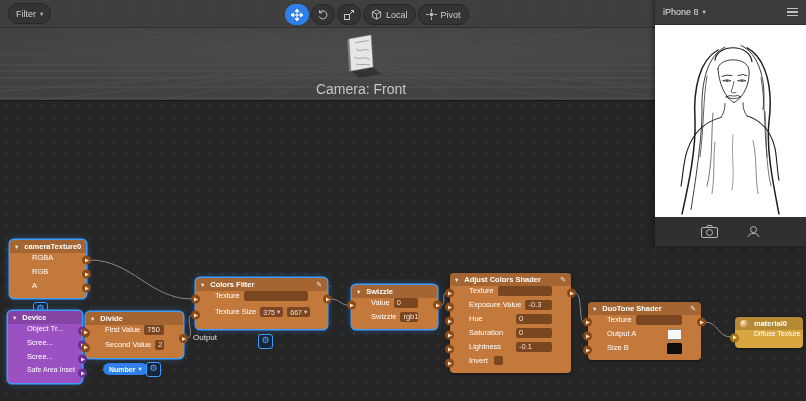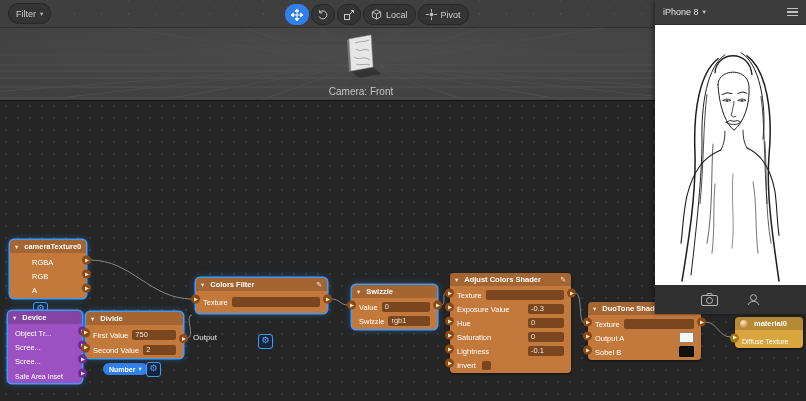--- a/index.html
+++ b/index.html
@@ -25,39 +25,39 @@
   .tb-btn.icon-only{padding:0 5px}
   .filter-wrap{margin-left:8px}
   .tb-center{position:absolute;left:285px;top:4px;display:flex;gap:2px}
   .caret{font-size:6.5px;opacity:.85}
   
   .viewport{
     position:absolute;left:0;top:27px;width:806px;height:73px;z-index:2;
     background:radial-gradient(ellipse at 45% 35%, #4b4b4b, #404040 80%);
     border-bottom:1px solid #161616;
   }
-  .cam-label{position:absolute;bottom:3px;left:0;width:722px;text-align:center;font-size:10px;color:#c6c6c6}
+  .cam-label{position:absolute;bottom:3px;left:0;width:722px;text-align:center;font-size:14px;color:#c6c6c6}
   
   .editor{
     position:absolute;left:0;top:100px;width:806px;height:301px;z-index:1;
     background:#252525;
     background-image:radial-gradient(#363636 0.9px,transparent 1.2px);
     background-size:12px 12px;
   }
   .wires{position:absolute;left:0;top:0;pointer-events:none}
   
   .node{position:absolute;border-radius:4px;color:#fff;box-shadow:0 1px 3px rgba(0,0,0,.55);padding-bottom:3px}
   .node.sel{box-shadow:0 0 0 1.5px #3f9bff,0 0 8px rgba(63,155,255,.45)}
   .orange{background:#c4793c}
   .purple{background:#9c51c2}
   .yellow{background:#d9a53e}
   .hd{display:flex;align-items:center;gap:6px;padding:0 5px;font-weight:bold;font-size:7.5px;height:13px;
       border-radius:4px 4px 0 0;background:rgba(0,0,0,.16);white-space:nowrap}
   .hd .pencil{margin-left:auto;font-size:7px;opacity:.85;font-weight:normal}
-  .row{display:flex;align-items:flex-end;gap:4px;padding:0 7px;height:14px;font-size:7.5px;position:relative;white-space:nowrap}
+  .row{display:flex;align-items:flex-start;gap:4px;padding:0 19px;height:14px;font-size:7.5px;position:relative;white-space:nowrap}
   .row.tall{height:16px}
   .field{background:rgba(46,20,3,.5);border-radius:2px;color:#f3e3d3;font-size:7.5px;padding:0 3px;height:10px;line-height:10px;overflow:hidden}
   .slot{background:rgba(46,20,3,.5);border-radius:2px;height:10px;flex:1}
   .dropfield{display:flex;align-items:center;justify-content:space-between;background:rgba(46,20,3,.5);
              border-radius:2px;height:10px;font-size:7px;padding:0 3px;color:#f3e3d3;gap:2px}
   .grow{flex:1}
   .port{position:absolute;top:50%;transform:translateY(-50%);width:9px;height:9px;border-radius:50%;
         display:flex;align-items:center;justify-content:center;z-index:2}
   .port.in{left:-5px}.port.out{right:-5px}
   .port .tri{width:0;height:0;border-left:4px solid #ffe2c4;border-top:2.5px solid transparent;border-bottom:2.5px solid transparent;margin-left:1px}
@@ -69,21 +69,21 @@
   .swatch-a{background:#f7f7f7}.swatch-b{background:#101010}
   .checkbox{width:9px;height:9px;border-radius:2px;background:rgba(46,20,3,.5);margin-left:2px}
   .ball{width:8px;height:8px;border-radius:50%;background:radial-gradient(circle at 35% 30%, #ffe9c2, #b06a14)}
   
   .gear{position:absolute;width:13px;height:13px;border:1px solid #3f9bff;border-radius:3px;color:#57a7ff;
         font-size:9px;line-height:11px;text-align:center;background:rgba(18,38,66,.75)}
   .pill{position:absolute;background:#2f80ec;color:#fff;font-size:7px;border-radius:7px;height:12px;
         padding:0 6px;display:flex;align-items:center;gap:3px;font-weight:bold}
   .float-label{position:absolute;font-size:8px;color:#e6e6e6}
   
-  .panel{position:absolute;left:655px;top:0;width:151px;height:314px;z-index:10;display:flex;flex-direction:column;
+  .panel{position:absolute;left:655px;top:0;width:151px;height:246px;z-index:10;display:flex;flex-direction:column;
          background:#353535;box-shadow:-2px 0 4px rgba(0,0,0,.35)}
   .panel-hd{height:24px;display:flex;align-items:center;padding:0 8px;gap:4px;background:#3c3c3c;
             font-size:9px;color:#e2e2e2;border-bottom:1px solid #2c2c2c}
   .burger{margin-left:auto;display:flex;flex-direction:column;gap:2px;padding:3px 0}
   .burger div{width:11px;height:1.5px;background:#c2c2c2}
   .panel-img{flex:1;background:#fff;position:relative;overflow:hidden}
   .panel-ft{height:29px;background:#303030;display:flex;align-items:center;justify-content:center;gap:28px}
 </style>
 </head>
 <body>
@@ -288,20 +288,34 @@
     <div class="row tall">
       <span class="port o in">
           <span class="tri"></span>
         </span>
       <span>Texture</span>
       <span class="slot"></span>
       <span class="port o out">
           <span class="tri"></span>
         </span>
     </div>
+    <div class="row tall">
+      <span class="port o in">
+          <span class="tri"></span>
+        </span>
+      <span>Texture Size</span>
+      <span class="dropfield" style="width:32px">
+        <span>375</span>
+        <span class="caret">▾</span>
+      </span>
+      <span class="dropfield" style="width:32px">
+        <span>667</span>
+        <span class="caret">▾</span>
+      </span>
+    </div>
   </div>
   <div class="gear" style="left:258px;top:234px"><span>⚙</span></div>
 
   <div class="node orange sel" style="left:352px;top:185px;width:85px">
     <div class="hd">
       <span class="caret">▾</span>
       <span>Swizzle</span>
     </div>
     <div class="row">
       <span class="port o in">
@@ -392,21 +406,21 @@
       <span class="port o in">
           <span class="tri"></span>
         </span>
       <span>Output A</span>
       <span class="swatch swatch-a"></span>
     </div>
     <div class="row">
       <span class="port o in">
           <span class="tri"></span>
         </span>
-      <span>Sobel B</span>
+      <span>Size B</span>
       <span class="swatch swatch-b"></span>
     </div>
   </div>
 
   <div class="node yellow" style="left:735px;top:217px;width:68px">
     <div class="hd">
       <span class="ball"></span>
       <span>material0</span>
     </div>
     <div class="row" style="height:15px;font-size:7px">

